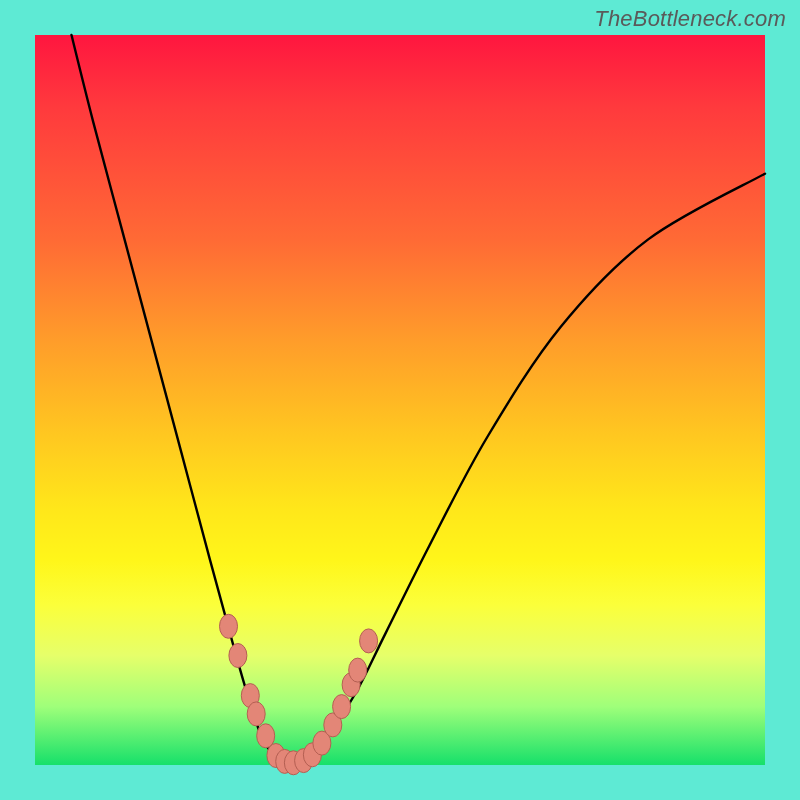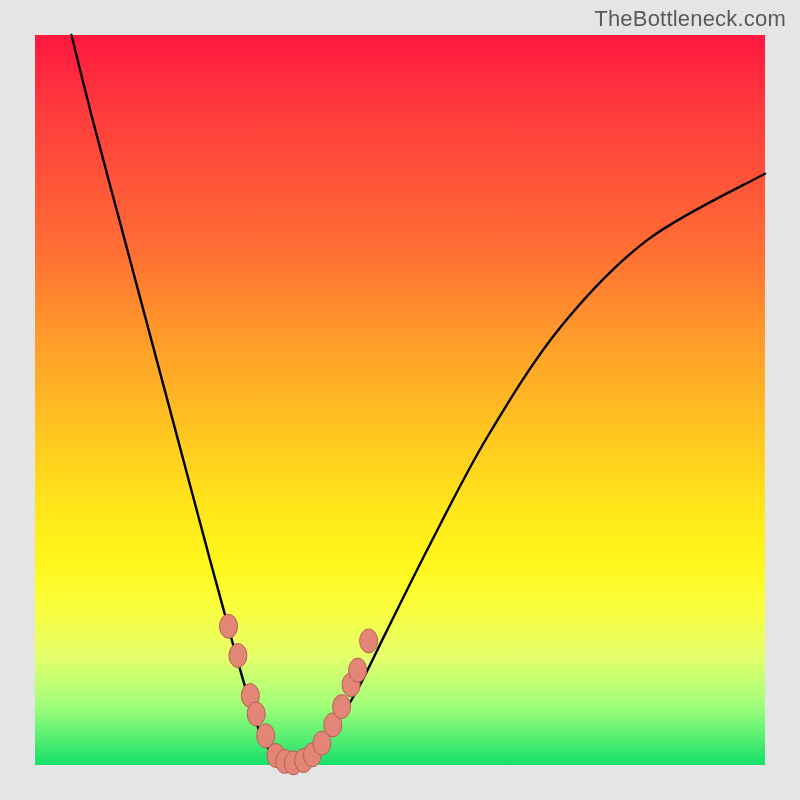--- a/index.html
+++ b/index.html
@@ -8,21 +8,22 @@
     width: 800px;
     height: 800px;
     overflow: hidden;
     background: #000;
     font-family: Arial, Helvetica, sans-serif;
   }
   .frame {
     position: relative;
     width: 800px;
     height: 800px;
-    background: #e5e5e5;
+    background: #5eead4;
+    font-style: italic;
   }
   .plot-area {
     position: absolute;
     left: 35px;
     top: 35px;
     width: 730px;
     height: 730px;
     
     background: linear-gradient(to bottom,
       #ff163f 0%,

